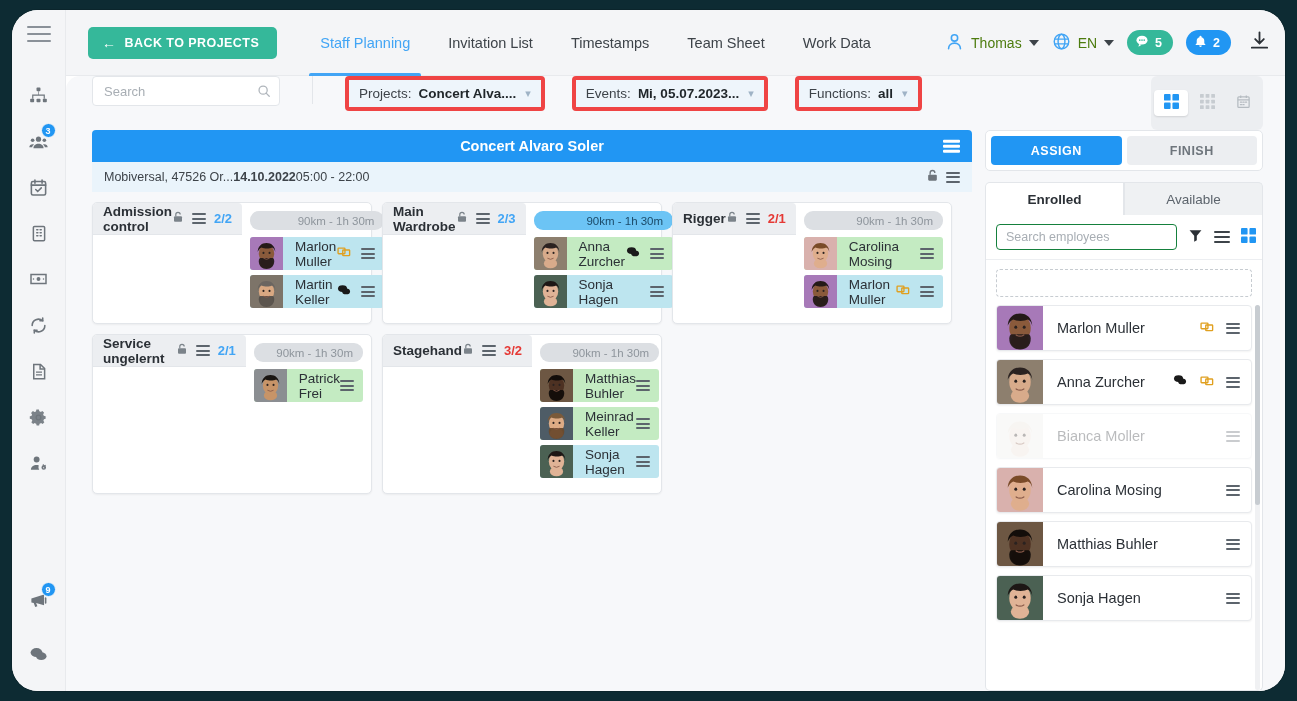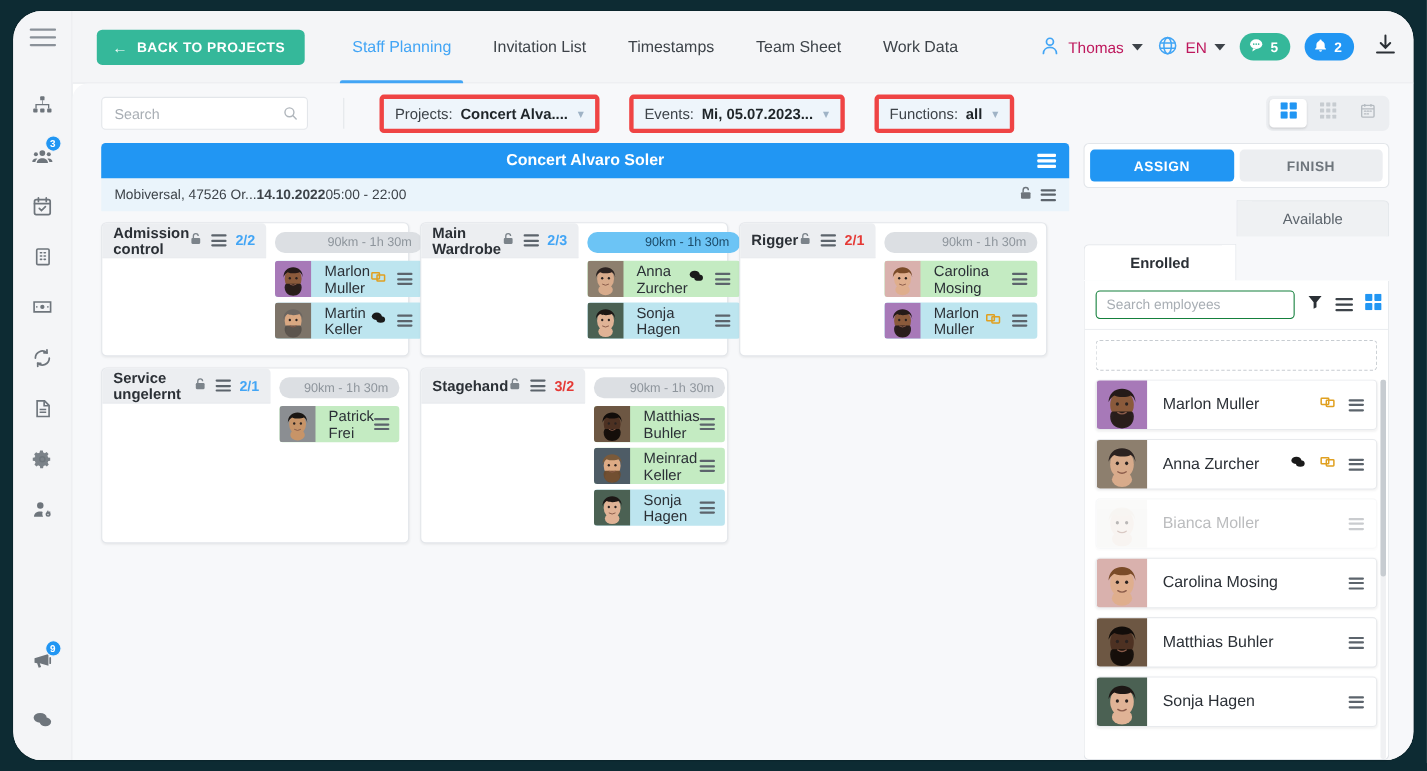--- a/index.html
+++ b/index.html
@@ -77,21 +77,21 @@
     font-size: 14.5px; color: #3d4349; cursor: pointer; white-space: nowrap;
   }
   .navtab.active { color: #42a5f5; }
   .navtab.active::after {
     content: ""; position: absolute; left: 8px; right: 8px; bottom: 0;
     height: 3px; background: #42a5f5; border-radius: 2px 2px 0 0;
   }
   .top-right { margin-left: auto; display: flex; align-items: center; gap: 13px; }
   .user-chip, .lang-chip {
     display: flex; align-items: center; gap: 7px;
-    font-size: 14px; color: #be185d; cursor: pointer;
+    font-size: 14px; color: #4d7c0f; cursor: pointer;
   }
   .caret { width: 0; height: 0; border-left: 5px solid transparent;
            border-right: 5px solid transparent; border-top: 6px solid #3d4349; }
   .pill {
     display: flex; align-items: center; gap: 6px;
     height: 25px; padding: 0 11px 0 8px; border-radius: 13px;
     color: #fff; font-size: 12.5px; font-weight: 600; cursor: pointer;
   }
   .pill.green { background: #35b89a; }
   .pill.blue { background: #2196f3; }
@@ -100,21 +100,21 @@
   
   .workspace {
     position: absolute; left: 54px; right: 0; top: 66px; bottom: 0;
     background: #f7f8fa;
     border-top-left-radius: 14px;
     overflow: hidden;
   }
 
   
   .filterbar {
-    height: 54px; display: flex; align-items: center;
+    height: 54px; display: flex; 
     padding: 0 22px 0 26px; gap: 14px;
   }
   .search-wrap {
     position: relative; width: 188px; height: 30px;
     background: #fff; border: 1px solid #e3e6ea; border-radius: 4px;
   }
   .search-wrap input {
     width: 100%; height: 100%; border: none; outline: none; background: transparent;
     padding: 0 28px 0 11px; font-size: 13px; color: #3d4349;
     font-family: "Liberation Sans", sans-serif;
@@ -211,21 +211,21 @@
   }
   .ab.on { background: #2196f3; color: #fff; }
   .ab.off { background: #eceef1; color: #6e757c; }
   .tabrow { display: flex; }
   .ptab {
     flex: 1; height: 33px; display: flex; align-items: center; justify-content: center;
     font-size: 13.5px; cursor: pointer;
     background: #eff1f3; color: #5c646c;
     border: 1px solid #e3e6ea; border-bottom: none;
   }
-  .ptab:first-child { border-radius: 5px 0 0 0; margin-top: 40px; }
+  .ptab:first-child { border-radius: 5px 0 0 0; }
   .ptab:last-child { border-radius: 0 5px 0 0; }
   .ptab.active { background: #fff; color: #2b3036; font-weight: 600; }
   .panelbody {
     flex: 1; background: #fff; border: 1px solid #e3e6ea; border-top: none;
     border-radius: 0 0 5px 5px;
     display: flex; flex-direction: column; min-height: 0;
   }
   .emp-search-row {
     display: flex; align-items: center; gap: 11px;
     padding: 9px 10px; border-bottom: 1px solid #eceef1;

